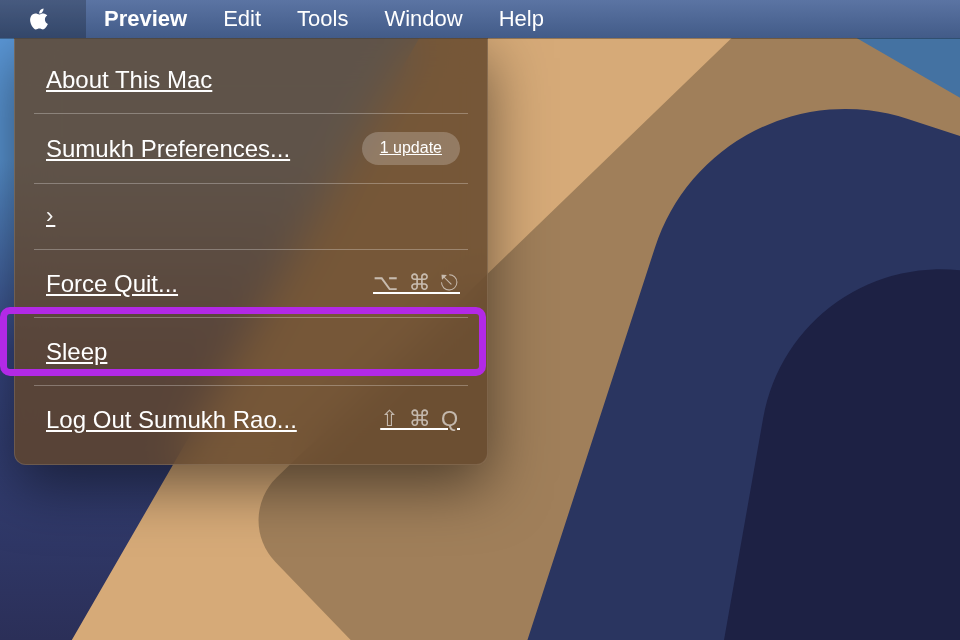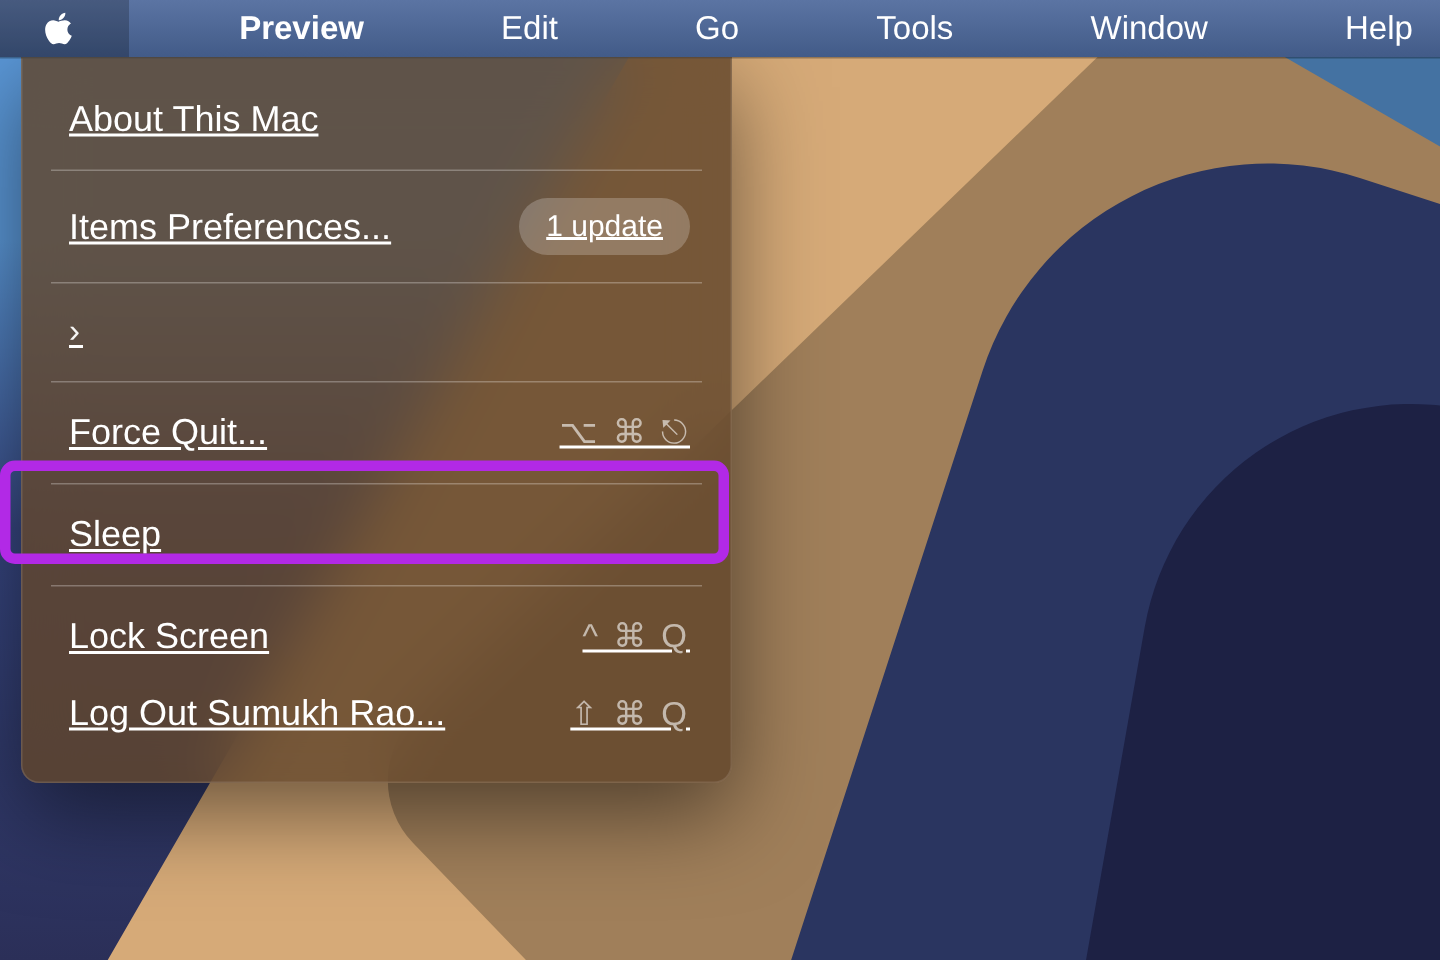--- a/index.html
+++ b/index.html
@@ -39,21 +39,20 @@
     
     .menubar {
       position: absolute; top: 0; left: 0; right: 0; height: 38px;
       background: linear-gradient(180deg, #5b74a3 0%, #425b88 100%);
       display: flex; align-items: center;
       color: #fff;
       font-size: 22px;
       padding-left: 0;
       box-shadow: 0 1px 0 rgba(0,0,0,0.3);
       z-index: 10;
-      justify-content: space-between;
     }
     .menubar-item {
       padding: 0 18px;
       height: 100%;
       display: flex; align-items: center;
       cursor: default;
       font-weight: 500;
     }
     .menubar-item.appname { font-weight: 700; }
     .menubar-item.apple {
@@ -86,21 +85,21 @@
     }
     .menu-right { display: flex; align-items: center; gap: 6px; color: rgba(255,255,255,0.6); font-size: 22px; letter-spacing: 2px; }
     .sep {
       height: 1px; background: rgba(255,255,255,0.28);
       margin: 8px 20px;
     }
     .badge {
       background: rgba(255,255,255,0.22);
       border-radius: 999px;
       padding: 6px 18px;
-      font-size: 20px;
+      font-size: 16px;
       color: #fff;
     }
     .chevron { color: rgba(255,255,255,0.95); font-size: 22px; }
     
     
     .highlight-box {
       position: absolute;
       border: 7px solid #b229e6;
       border-radius: 10px;
       pointer-events: none;
@@ -120,52 +119,47 @@
 </div>
 
 <div class="menubar">
   <div class="menubar-item apple">
     <svg class="apple-logo" viewBox="0 0 170 170">
       <path fill="#fff" d="M150.4 130.3c-2.4 5.6-5.3 10.7-8.7 15.5-4.6 6.5-8.4 11-11.3 13.5-4.5 4.1-9.3 6.2-14.5 6.3-3.7 0-8.2-1.1-13.4-3.2-5.2-2.1-10-3.2-14.4-3.2-4.6 0-9.5 1.1-14.8 3.2-5.3 2.2-9.5 3.3-12.8 3.4-4.9.2-9.9-2-14.8-6.5-3.1-2.7-7.1-7.4-11.8-14-5.1-7.1-9.2-15.3-12.5-24.7-3.5-10.1-5.3-19.9-5.3-29.4 0-10.9 2.4-20.2 7.1-28.1 3.7-6.3 8.7-11.3 14.9-14.9 6.2-3.6 12.9-5.5 20.1-5.6 3.9 0 9.1 1.2 15.5 3.6 6.4 2.4 10.5 3.6 12.3 3.6 1.3 0 5.9-1.4 13.6-4.2 7.3-2.6 13.5-3.7 18.6-3.3 13.7 1.1 24 6.5 30.8 16.3-12.3 7.4-18.3 17.8-18.2 31.1.1 10.4 3.9 19 11.3 25.8 3.4 3.2 7.1 5.6 11.3 7.4-.9 2.6-1.9 5.1-2.9 7.5zM120.1 7.3c0 8.1-3 15.7-8.8 22.7-7.1 8.3-15.6 13.1-24.9 12.4-.1-1-.2-2-.2-3.1 0-7.8 3.4-16.1 9.4-22.9 3-3.4 6.8-6.3 11.5-8.5C111.7 5.7 116.1 4.5 120.3 4.3c.1 1-.2 2-.2 3z"></path>
     </svg>
   </div>
   <div class="menubar-item appname">Preview</div>
   <div class="menubar-item">Edit</div>
-  <div class="menubar-item">Go</div>
   <div class="menubar-item">Tools</div>
   <div class="menubar-item">Window</div>
   <div class="menubar-item">Help</div>
 </div>
 
 <div class="dropdown">
   <div class="menu-row">
     <span>About This Mac</span>
   </div>
   <div class="sep"></div>
   <div class="menu-row">
-    <span>Items Preferences...</span>
+    <span>Sumukh Preferences...</span>
     <span class="badge">1 update</span>
   </div>
   <div class="sep"></div>
   <div class="menu-row">
     <span class="menu-right chevron">›</span>
   </div>
   <div class="sep"></div>
   <div class="menu-row" id="row-forcequit">
     <span>Force Quit...</span>
     <span class="menu-right shortcut-sym">⌥ ⌘ ⎋</span>
   </div>
   <div class="sep"></div>
   <div class="menu-row">
     <span>Sleep</span>
   </div>
   <div class="sep"></div>
   <div class="menu-row">
-    <span>Lock Screen</span>
-    <span class="menu-right shortcut-sym">^ ⌘ Q</span>
-  </div>
-  <div class="menu-row">
     <span>Log Out Sumukh Rao...</span>
     <span class="menu-right shortcut-sym">⇧ ⌘ Q</span>
   </div>
 </div>
 
 <div class="highlight-box" id="hl" style="left: 0px; top: 306.562px; width: 486px; height: 69.1875px;"></div>
 
 </body></html>

